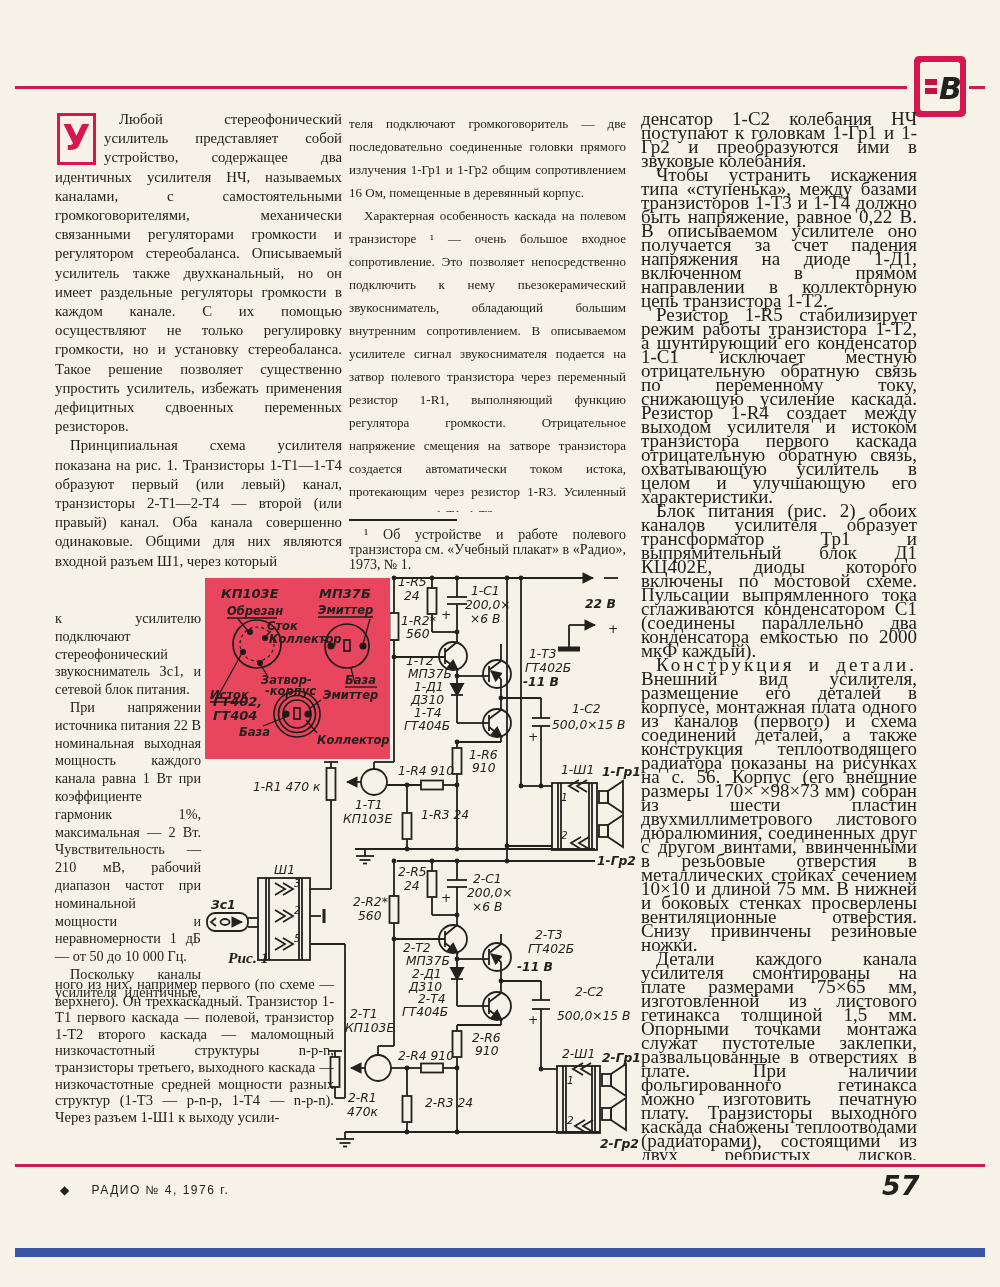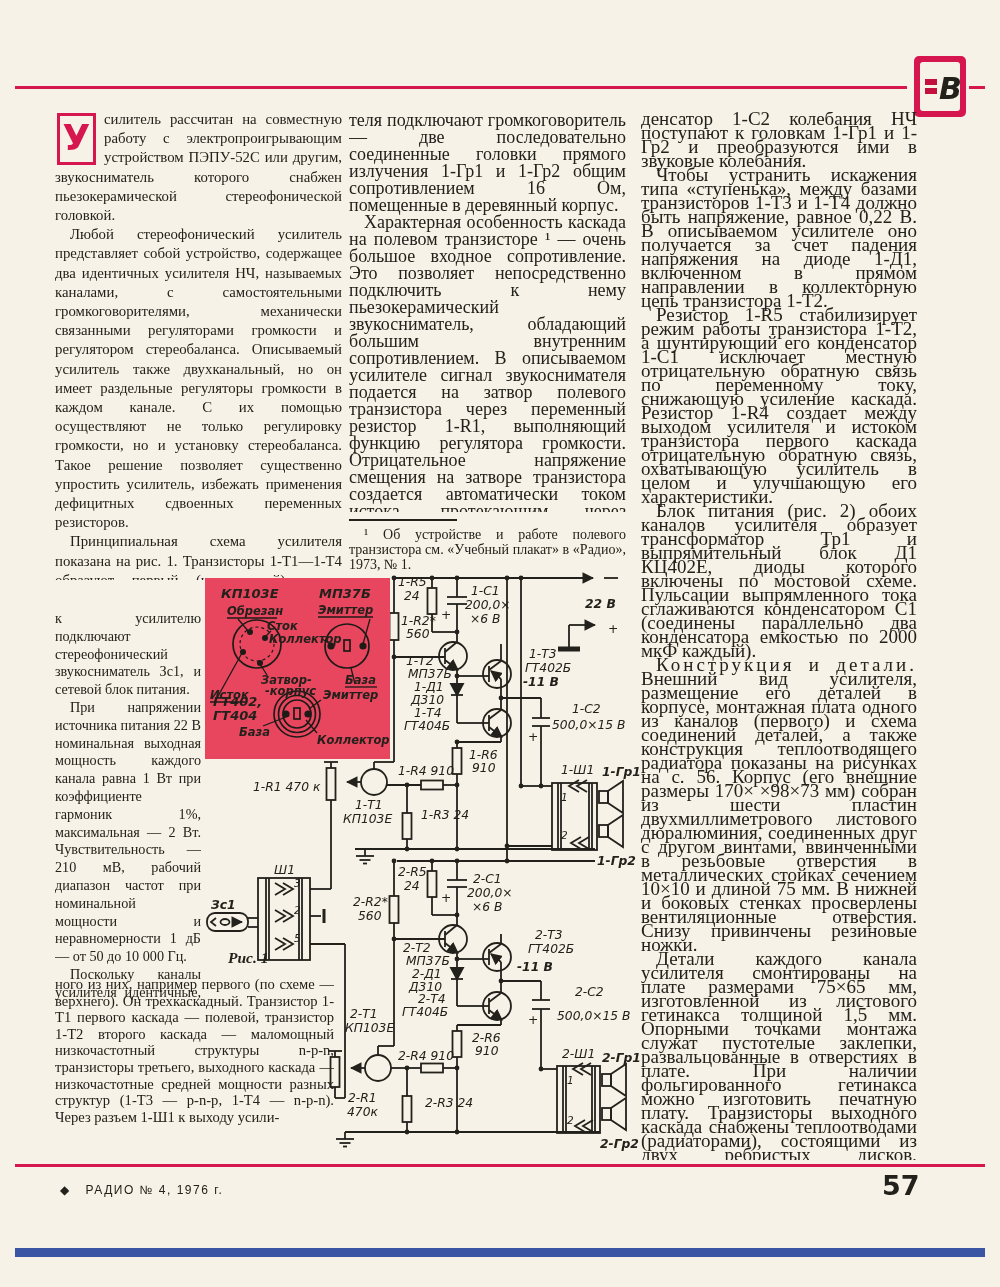--- a/index.html
+++ b/index.html
@@ -6,30 +6,30 @@
   body{width:1000px;height:1287px;position:relative;background:#f6f2e7;
        font-family:"Liberation Serif",serif;color:#23211c;overflow:hidden}
   .abs{position:absolute}
   .rule{background:#d6164e;height:3px}
   .col{position:absolute;text-align:justify;overflow:hidden}
   .p{margin:0;text-indent:15px}
   .p.noind{text-indent:0}
   .lcol{font-size:14.8px;line-height:19.2px}
   .lnar{font-size:14.2px;line-height:17.8px}
   .lbot{font-size:14.6px;line-height:16.6px}
-  .mcol{font-size:18px;line-height:17px}
+  .mcol{font-size:13px;line-height:23px}
   .rcol{font-size:19px;line-height:14px}
   .dropcap{float:left;width:33px;height:46px;border:3px solid #d6164e;color:#d6164e;
            font-family:"DejaVu Sans",sans-serif;font-weight:bold;font-size:36px;
            line-height:44px;text-align:center;margin:3px 8px 2px 2px}
   .fnsep{position:absolute;background:#23211c;height:1.5px}
   .footnote{font-size:14px;line-height:15px}
   .spaced{letter-spacing:3px}
   .footer-line{font-family:"Liberation Sans",sans-serif;font-size:12px;letter-spacing:1.5px}
-  .pageno{font-family:"DejaVu Sans",sans-serif;font-weight:bold;font-size:27px}
+  .pageno{font-family:"DejaVu Sans",sans-serif;font-weight:bold;font-style:italic;font-size:27px}
   .inset{background:#e8465e}
   svg text{font-family:"DejaVu Sans",sans-serif;font-style:italic;fill:#23211c}
   .slab{font-size:12.3px}
   .slab-s{font-size:10.5px}
   .pinklab{fill:#d81b53;font-weight:bold}
   .inslab{font-size:11.5px;font-weight:bold}
   .instt{font-size:13px;font-weight:bold}
   .figcap{font-family:"Liberation Serif",serif;font-weight:bold;font-size:15.5px}
   .bluebar{background:#3b55a5}
 </style>
@@ -43,21 +43,20 @@
     <rect x="1" y="1" width="52" height="61" rx="5" fill="#d6164e"></rect>
     <rect x="7" y="7" width="40" height="49" rx="3" fill="#f6f2e7"></rect>
     <rect x="12" y="24" width="12" height="6" fill="#c3103f"></rect>
     <rect x="12" y="33" width="12" height="6" fill="#c3103f"></rect>
     <text x="26" y="44" font-size="30" font-weight="bold" font-style="normal" fill="#c3103f">В</text>
   </svg>
 </div>
 
 <div class="col lcol" style="left:55px;top:110px;width:287px;height:470px">
   <div class="dropcap">У</div>
-  <p class="p noind">силитель рассчитан на совместную работу с электропроигрывающим устройством ПЭПУ-52С или другим, звукосниматель которого снабжен пьезокерамической стереофонической головкой.</p>
   <p class="p">Любой стереофонический усилитель представляет собой устройство, содержащее два идентичных усилителя НЧ, называемых каналами, с самостоятельными громкоговорителями, механически связанными регуляторами громкости и регулятором стереобаланса. Описываемый усилитель также двухканальный, но он имеет раздельные регуляторы громкости в каждом канале. С их помощью осуществляют не только регулировку громкости, но и установку стереобаланса. Такое решение позволяет существенно упростить усилитель, избежать применения дефицитных сдвоенных переменных резисторов.</p>
   <p class="p">Принципиальная схема усилителя показана на рис. 1. Транзисторы 1-Т1—1-Т4 образуют первый (или левый) канал, транзисторы 2-Т1—2-Т4 — второй (или правый) канал. Оба канала совершенно одинаковые. Общими для них являются входной разъем Ш1, через который</p>
 </div>
 <div class="col lnar" style="left:55px;top:610px;width:146px;height:391px">
   <p class="p noind">к усилителю подключают стереофонический звукосниматель Зс1, и сетевой блок питания.</p>
   <p class="p">При напряжении источника питания 22 В номинальная выходная мощность каждого канала равна 1 Вт при коэффициенте гармоник 1%, максимальная — 2 Вт. Чувствительность — 210 мВ, рабочий диапазон частот при номинальной мощности и неравномерности 1 дБ — от 50 до 10 000 Гц.</p>
   <p class="p">Поскольку каналы усилителя идентичные, разберем работу лишь од-</p>
 </div>
 <div class="col lbot" style="left:55px;top:976px;width:279px;height:182px">
   <p class="p noind">ного из них, например первого (по схеме — верхнего). Он трехкаскадный. Транзистор 1-Т1 первого каскада — полевой, транзистор 1-Т2 второго каскада — маломощный низкочастотный структуры n-p-n, транзисторы третьего, выходного каскада — низкочастотные средней мощности разных структур (1-Т3 — p-n-p, 1-Т4 — n-p-n). Через разъем 1-Ш1 к выходу усили-</p>
@@ -482,16 +481,16 @@
       <text x="118" y="121">Эмиттер</text>
       <text x="34" y="158">База</text>
       <text x="112" y="166">Коллектор</text>
     </g>
   </svg>
 </div>
 
 <div class="abs rule" style="left:15px;top:1164px;width:970px;height:2.5px"></div>
 <div class="abs footer-line" style="left:60px;top:1183px">
   <span>◆</span>
-  <span style="margin-left:10px">РАДИО  №  4,  1976 г.</span>
+  <span style="margin-left:16px">РАДИО  №  4,  1976 г.</span>
 </div>
 <div class="abs pageno" style="left:882px;top:1170px">57</div>
 <div class="abs bluebar" style="left:15px;top:1248px;width:970px;height:9px"></div>
 
 </body></html>

